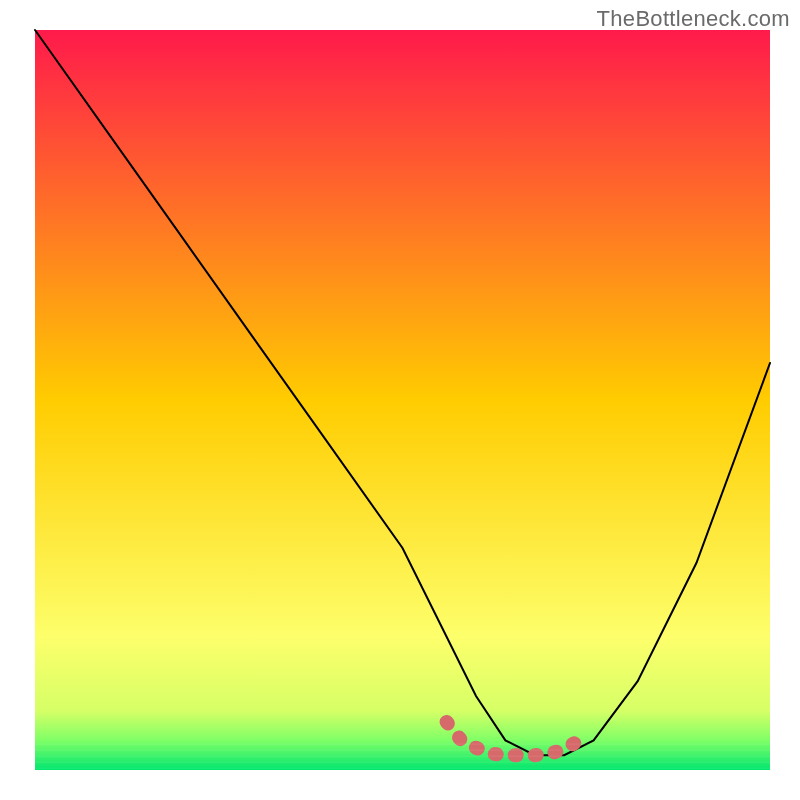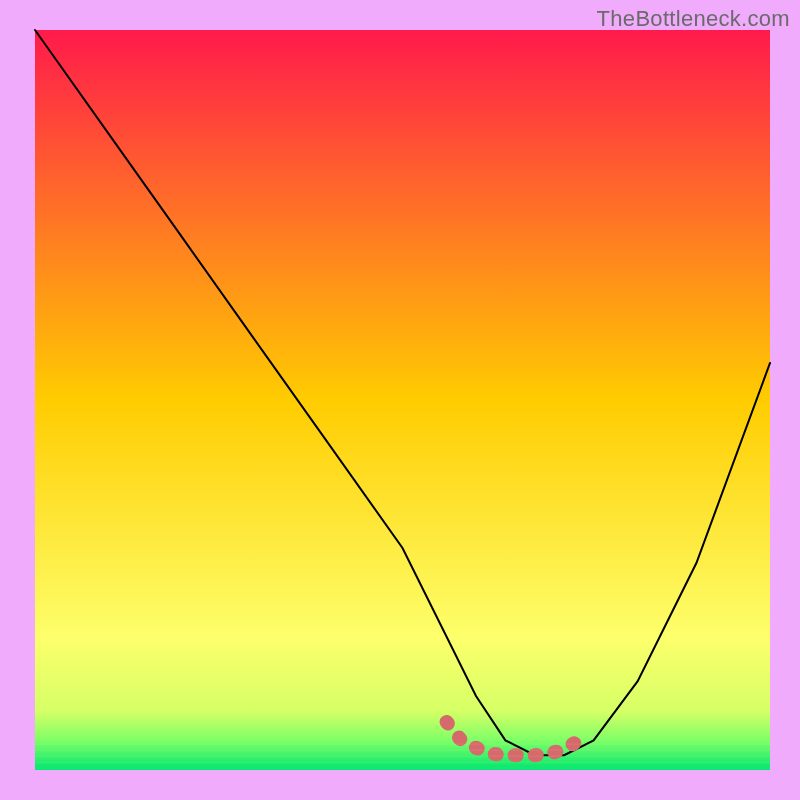--- a/index.html
+++ b/index.html
@@ -8,21 +8,21 @@
     width: 800px;
     height: 800px;
     background: #000;
     overflow: hidden;
     font-family: Arial, Helvetica, sans-serif;
   }
   .stage {
     position: relative;
     width: 800px;
     height: 800px;
-    background: #f0abfc;
+    background: #ffffff;
   }
   .watermark {
     position: absolute;
     top: 6px;
     right: 10px;
     color: #6a6a6a;
     font-size: 22px;
     font-weight: 500;
     letter-spacing: 0.3px;
     user-select: none;

